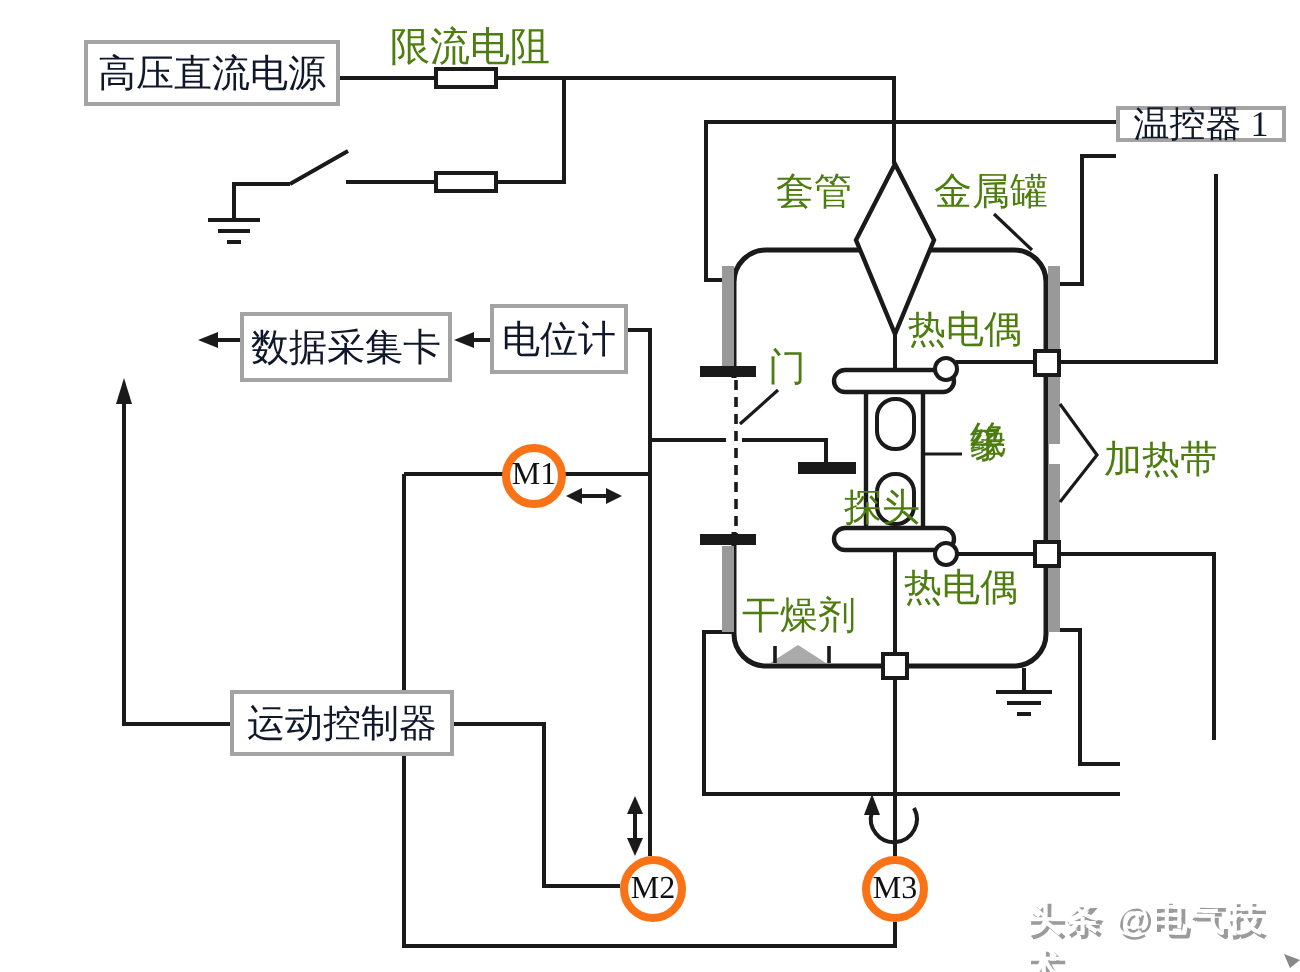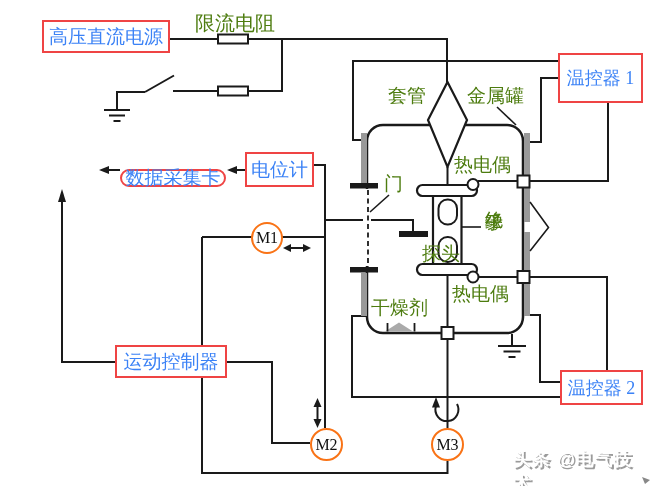--- a/index.html
+++ b/index.html
@@ -4,35 +4,35 @@
 <style>
   html,body{margin:0;padding:0;}
   body{
     width:650px;height:486px;position:relative;background:#ffffff;
     font-family:"Liberation Serif","DejaVu Serif",serif;
     overflow:hidden;
   }
   .stage{position:absolute;left:0;top:0;width:650px;height:486px;}
   svg.wires{position:absolute;left:0;top:0;}
   .box{
-    position:absolute;border:2px solid #ef4444;background:#fff;
+    position:absolute;border:2px solid #a3a3a3;background:#fff;
     display:flex;align-items:center;justify-content:center;
-    font-size:19px;color:#3b82f6;white-space:nowrap;box-sizing:border-box;
+    font-size:19px;color:#0f172a;white-space:nowrap;box-sizing:border-box;
     z-index:3;
   }
   .label{
     position:absolute;font-size:19px;color:#4d7c0f;white-space:nowrap;z-index:3;
   }
   .label.small{font-size:20px;}
   .label.center{text-align:center;}
   .vertical{
     writing-mode:vertical-rl;text-orientation:upright;letter-spacing:2px;
   }
   .motor{
-    position:absolute;border:2px solid #f97316;border-radius:50%;background:#fff;
+    position:absolute;border:4px solid #f97316;border-radius:50%;background:#fff;
     display:flex;align-items:center;justify-content:center;
     font-size:16px;color:#111;box-sizing:border-box;z-index:4;
   }
   .watermark{
     position:absolute;left:513px;top:447px;z-index:5;
     font-size:18px;font-weight:bold;letter-spacing:1px;
     color:#ffffff;text-shadow:2px 2px 0 #9b9b9b;
     font-family:"Liberation Sans","DejaVu Sans",sans-serif;
   }
 </style>
@@ -140,49 +140,49 @@
       <polygon points="313.5,407 321.5,407 317.5,398"></polygon>
       <polygon points="313.5,419 321.5,419 317.5,428"></polygon>
       <polygon points="432,407.5 440,407.5 436,397"></polygon>
       <polygon points="642,477 650,480 645,484" fill="#888888"></polygon>
     </g>
   </svg>
 
   <div class="box" style="left:42px;top:20px;width:128px;height:33px;">高压直流电源</div>
 
 
-  <div class="box" style="left:120px;top:169px;width:106px;height:18px;border-radius:12px;">数据采集卡</div>
+  <div class="box" style="left:120px;top:156px;width:106px;height:35px;">数据采集卡</div>
 
   <div class="box" style="left:245px;top:152px;width:69px;height:35px;">电位计</div>
 
   <div class="box" style="left:115px;top:345px;width:112px;height:33px;">运动控制器</div>
 
-  <div class="box" style="left:558px;top:53px;width:85px;height:50px;font-size:18px;">温控器 1</div>
+  <div class="box" style="left:558px;top:53px;width:85px;height:18px;font-size:18px;">温控器 1</div>
 
-  <div class="box" style="left:560px;top:370px;width:83px;height:35px;font-size:18px;">温控器 2</div>
 
   <div class="motor" style="left:251px;top:222px;width:32px;height:32px;">M1</div>
   <div class="motor" style="left:310px;top:428px;width:33px;height:33px;">M2</div>
   <div class="motor" style="left:431px;top:428px;width:33px;height:33px;">M3</div>
 
   <div class="label small center" style="left:192px;top:10px;width:86px;">限流电阻</div>
 
 
   <div class="label" style="left:388px;top:83px;">套管</div>
 
   <div class="label" style="left:467px;top:83px;text-align:right;">金属罐</div>
 
   <div class="label" style="left:454px;top:152px;">热电偶</div>
 
   <div class="label" style="left:384px;top:171px;">门</div>
 
   <div class="label" style="left:387px;top:241px;margin-left:35px;">探头</div>
 
   <div class="label vertical" style="left:482px;top:196px;font-size:18px;">绝缘子</div>
 
+  <div class="label" style="left:552px;top:217px;">加热带</div>
 
   <div class="label" style="left:452px;top:281px;">热电偶</div>
 
   <div class="label" style="left:371px;top:295px;">干燥剂</div>
 
   <div class="watermark">头条 @电气技术</div>
 
 </div>
 
 </body></html>

